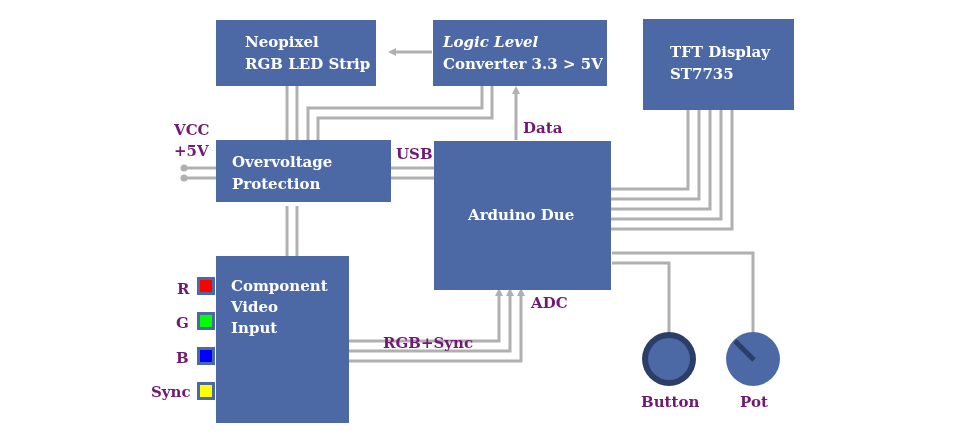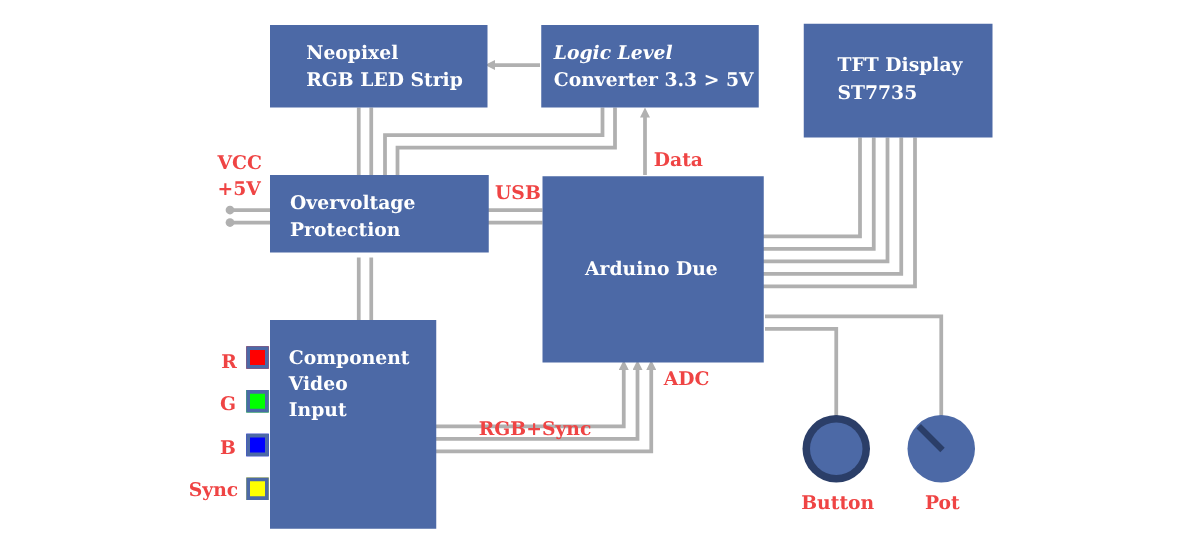--- a/index.html
+++ b/index.html
@@ -1,21 +1,21 @@
 <!DOCTYPE html>
 <html><head>
   <meta charset="utf-8">
   <style>
     html, body { margin: 0; padding: 0; background: #ffffff; }
     body { width: 960px; height: 441px; position: relative; overflow: hidden;
            font-family: "DejaVu Serif", "Liberation Serif", serif; }
     .box { position: absolute; background: #4c69a6; color: #ffffff; box-sizing: border-box;
            font-weight: bold; font-size: 15px; line-height: 21px; }
     .box .t { position: absolute; white-space: pre; }
-    .lbl { position: absolute; color: #ef4444; font-weight: bold; font-size: 15px;
+    .lbl { position: absolute; color: #701a75; font-weight: bold; font-size: 15px;
            line-height: 18px; white-space: nowrap; }
     svg.wires { position: absolute; left: 0; top: 0; }
     .swatch { position: absolute; width: 18px; height: 18px; box-sizing: border-box;
               border: 3px solid #4c69a6; }
   </style>
 </head>
 <body>
 
 <svg class="wires" width="960" height="441" viewBox="0 0 960 441">
   <defs>
@@ -65,21 +65,21 @@
     <circle cx="669" cy="359" r="27" fill="#2b3e68"></circle>
     <circle cx="669" cy="359" r="21" fill="#4c69a6"></circle>
   </g>
 
   <g>
     <circle cx="753" cy="359" r="27" fill="#4c69a6"></circle>
     <line x1="735" y1="341" x2="754" y2="360" stroke="#2b3e68" stroke-width="5"></line>
   </g>
 </svg>
 
-<div class="box" style="left:216px; top:20px; width:174px; height:66px;">
+<div class="box" style="left:216px; top:20px; width:160px; height:66px;">
   <span class="t" style="left:29px; top:12px;">Neopixel</span>
   <span class="t" style="left:29px; top:34px;">RGB LED Strip</span>
 </div>
 
 <div class="box" style="left:433px; top:20px; width:174px; height:66px;">
   <span class="t" style="left:10px; top:12px;font-style:italic;">Logic Level</span>
   <span class="t" style="left:10px; top:34px;text-align:right;">Converter 3.3 &gt; 5V</span>
 </div>
 
 <div class="box" style="left:643px; top:19px; width:151px; height:91px;">

